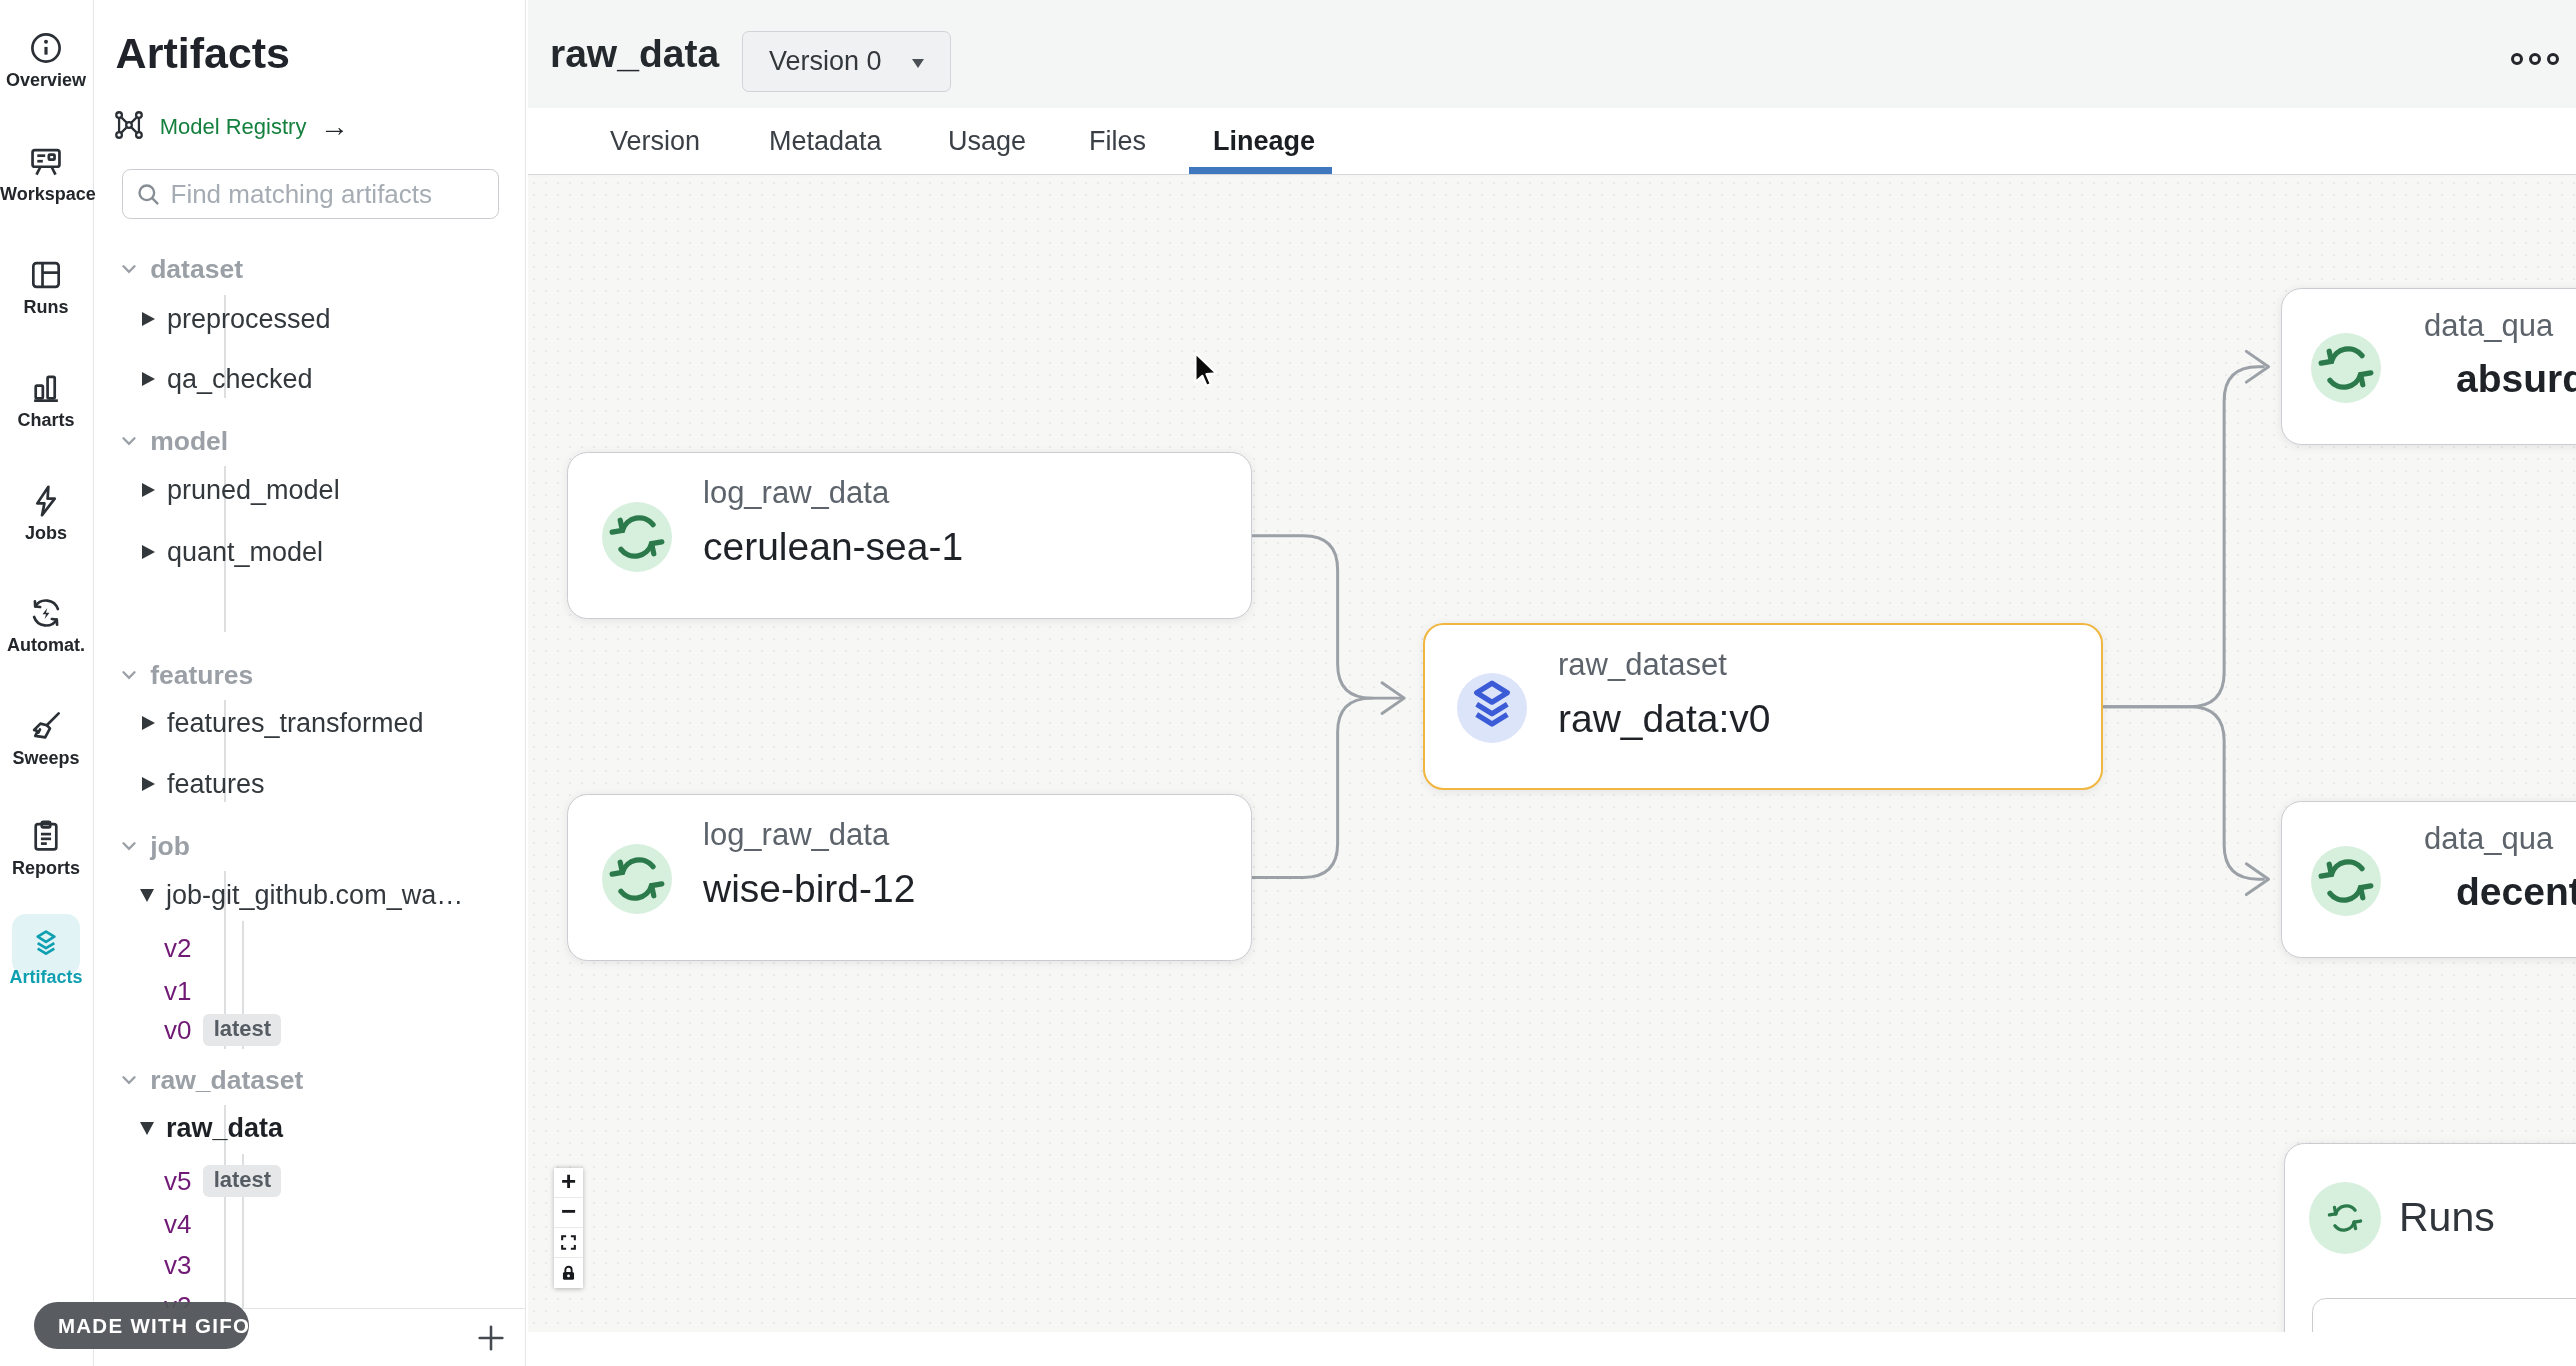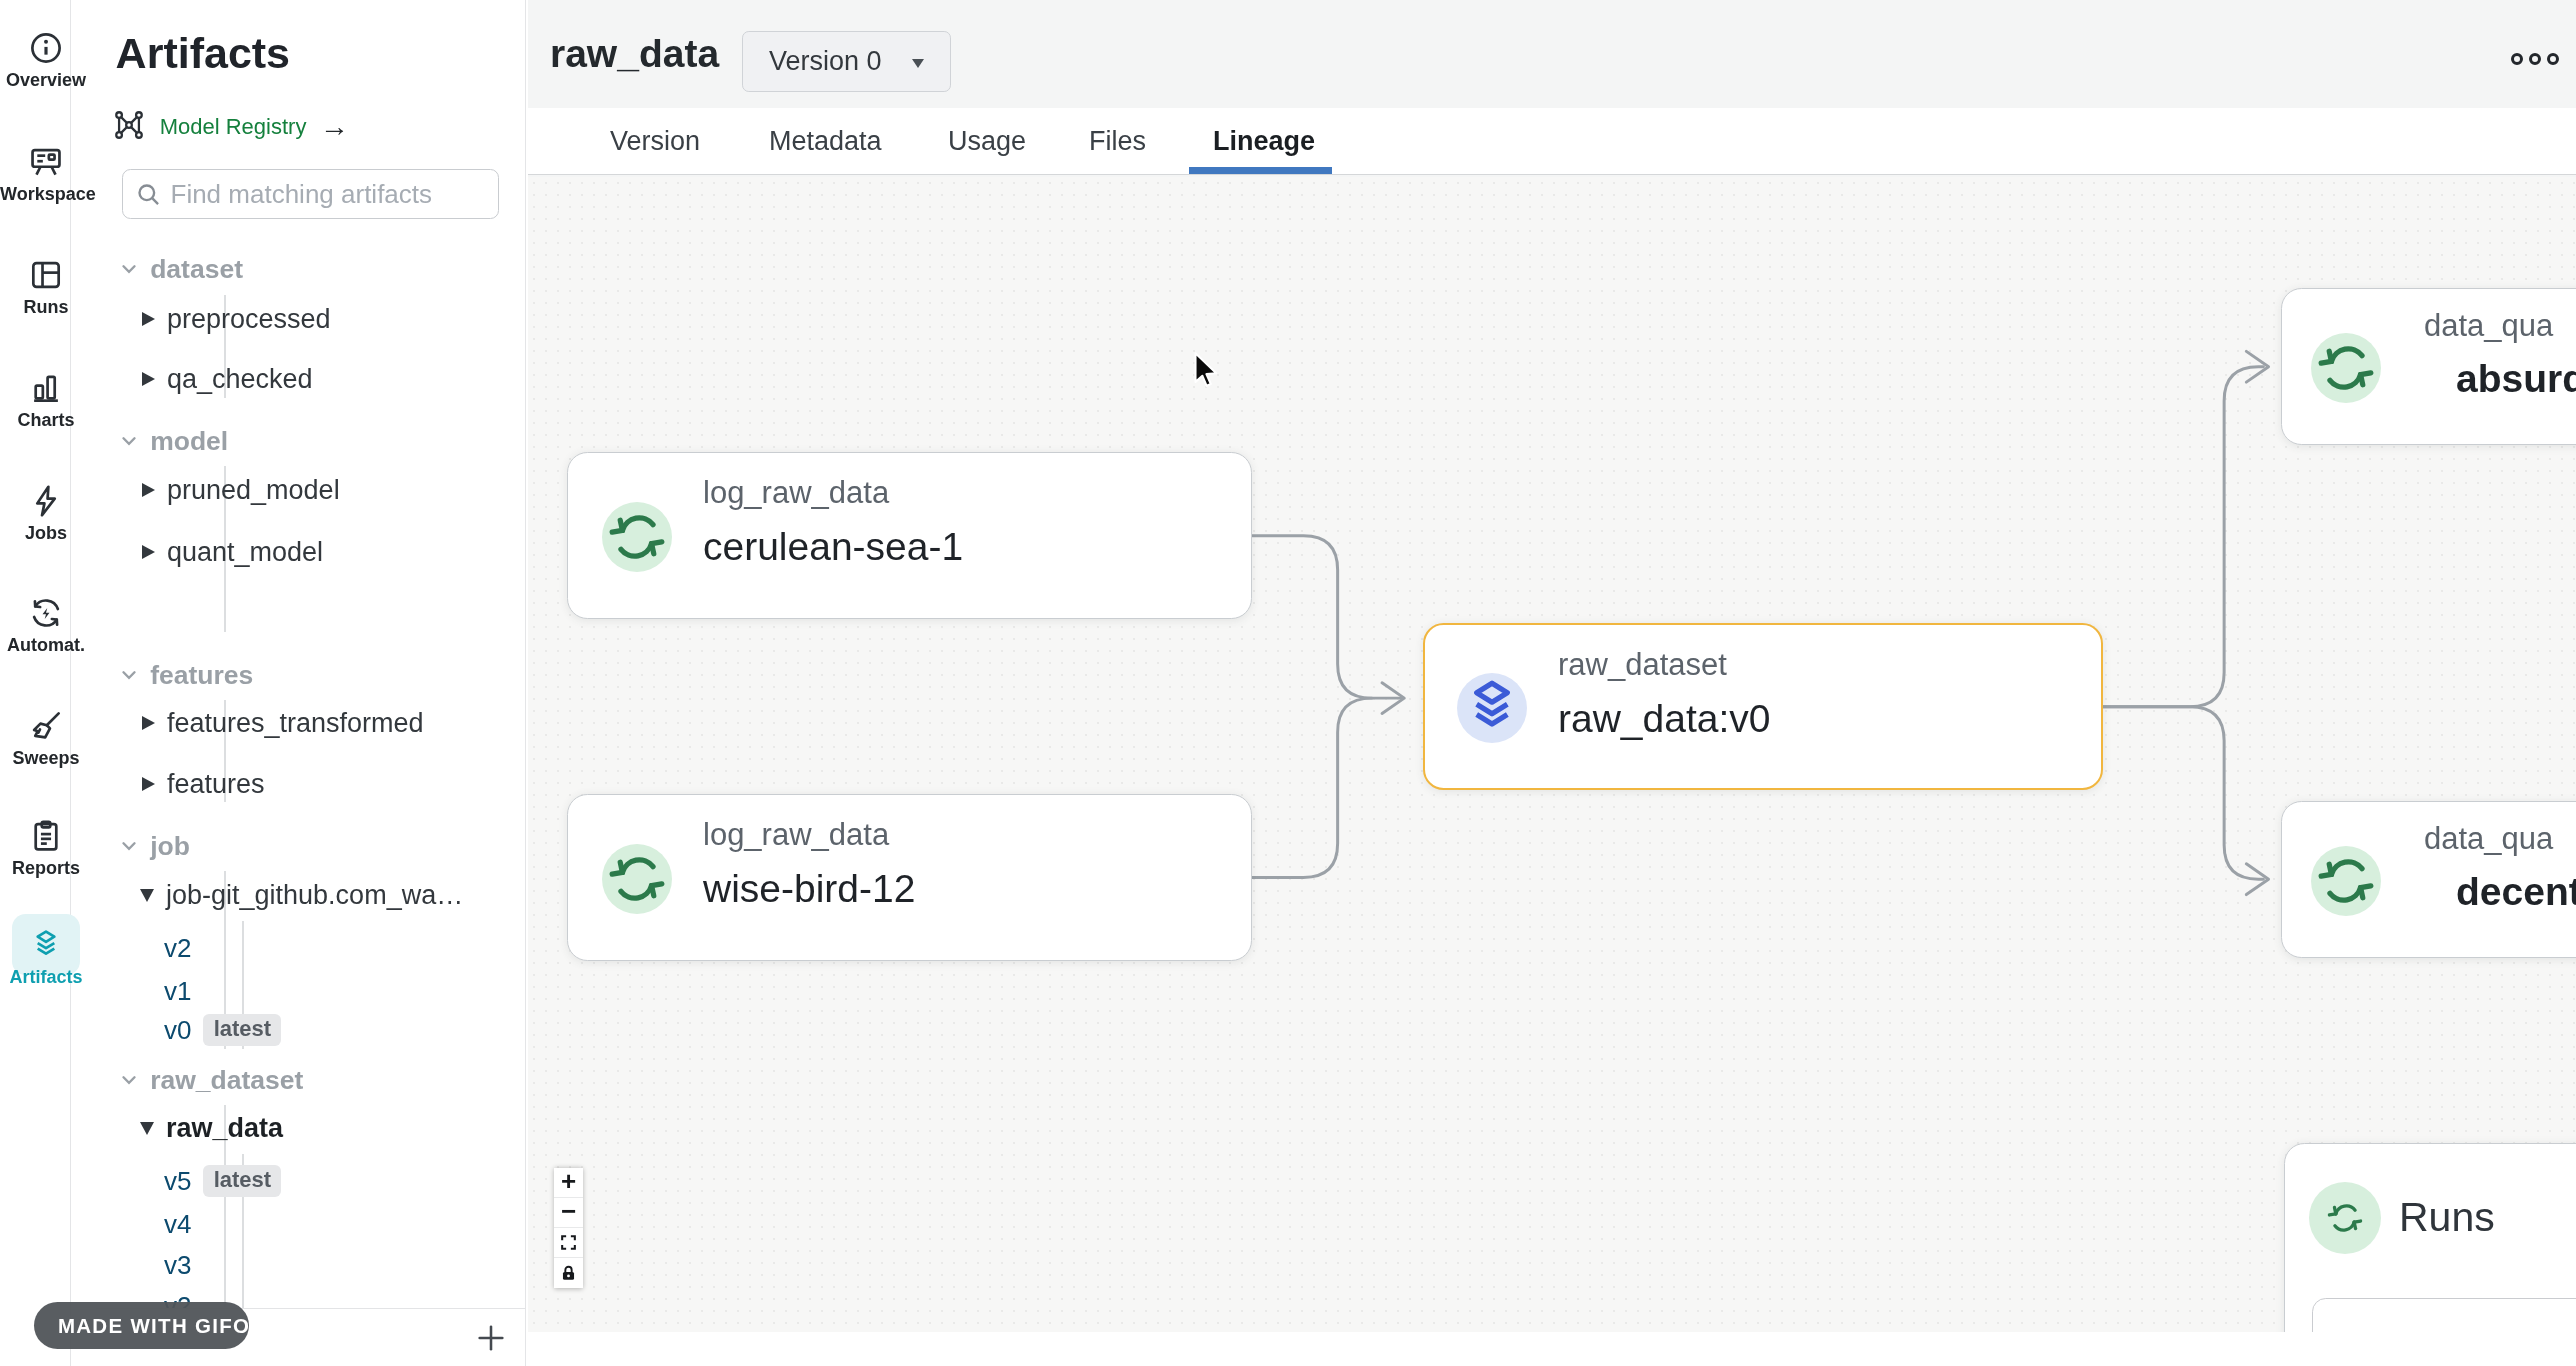--- a/index.html
+++ b/index.html
@@ -1,21 +1,21 @@
 <!DOCTYPE html>
 <html style="font-size:13.7px"><head>
 <meta charset="utf-8">
 <style>
   * { margin:0; padding:0; box-sizing:border-box; }
   html,body { width:2576px; height:1367px; overflow:hidden; background:#ffffff;
               font-family:"Liberation Sans", sans-serif; }
   #app { position:relative; width:2576px; height:1367px; }
 
   
-  .rail { position:absolute; left:0; top:0; width:71px; height:1367px; background:#fff;
+  .rail { position:absolute; left:0; top:0; width:94px; height:1367px; background:#fff;
           border-right:1.7px solid #e4e5e7; z-index:30; }
   .rail-item { position:absolute; left:0; width:92px; text-align:center; cursor:pointer; }
   .rail-icon { display:block; margin:0 auto; width:38px; height:38px; }
   .rail-icon svg { width:38px; height:38px; display:block; margin:auto; }
   .rail-label { display:block; margin-top:3.4px; font-size:18px; font-weight:700; color:#23272b; }
   .rail-item.active .rail-label { color:#0e9fb0; }
   .rail-pill { position:absolute; left:12px; top:-12px; width:68px; height:61px;
                background:#e1f3f5; border-radius:13.7px; z-index:-1; }
 
   
@@ -39,21 +39,21 @@
   .trow { position:absolute; left:0; width:429px; height:38px; display:flex; align-items:center; cursor:pointer; }
   .chev { margin-left:22px; width:22px; height:22px; }
   .chev svg { width:22px; height:22px; display:block; }
   .sec-label { margin-left:10.2px; font-size:26.5px; font-weight:600; color:#9aa0a6; }
   .tri-right { margin-left:46px; width:0; height:0; border-left:13px solid #33383d;
                border-top:7.7px solid transparent; border-bottom:7.7px solid transparent; }
   .tri-down  { margin-left:44px; width:0; height:0; border-top:13px solid #33383d;
                border-left:7.7px solid transparent; border-right:7.7px solid transparent; }
   .item-label { margin-left:12px; font-size:27px; color:#33383d; white-space:nowrap; }
   .item-label.bold { font-weight:700; color:#1d2125; }
-  .vrow-label { margin-left:68px; font-size:26px; color:#0c4a6e; }
+  .vrow-label { margin-left:68px; font-size:26px; color:#701a75; }
   .latest-badge { margin-left:12px; background:#e6e7e9; color:#565c63; font-size:22px; font-weight:600;
                   padding:2.6px 10.2px 4.3px; border-radius:6px; }
   .guide { position:absolute; width:1.7px; background:#dcdee0; }
 
   .panel-bottom { position:absolute; left:0; top:1308px; width:429px; height:59px; background:#fff;
                   border-top:1.7px solid #e3e4e6; z-index:5; }
   .panel-add { position:absolute; right:17px; top:12px; width:34px; height:34px; cursor:pointer; }
   .panel-add svg { width:34px; height:34px; }
 
   

